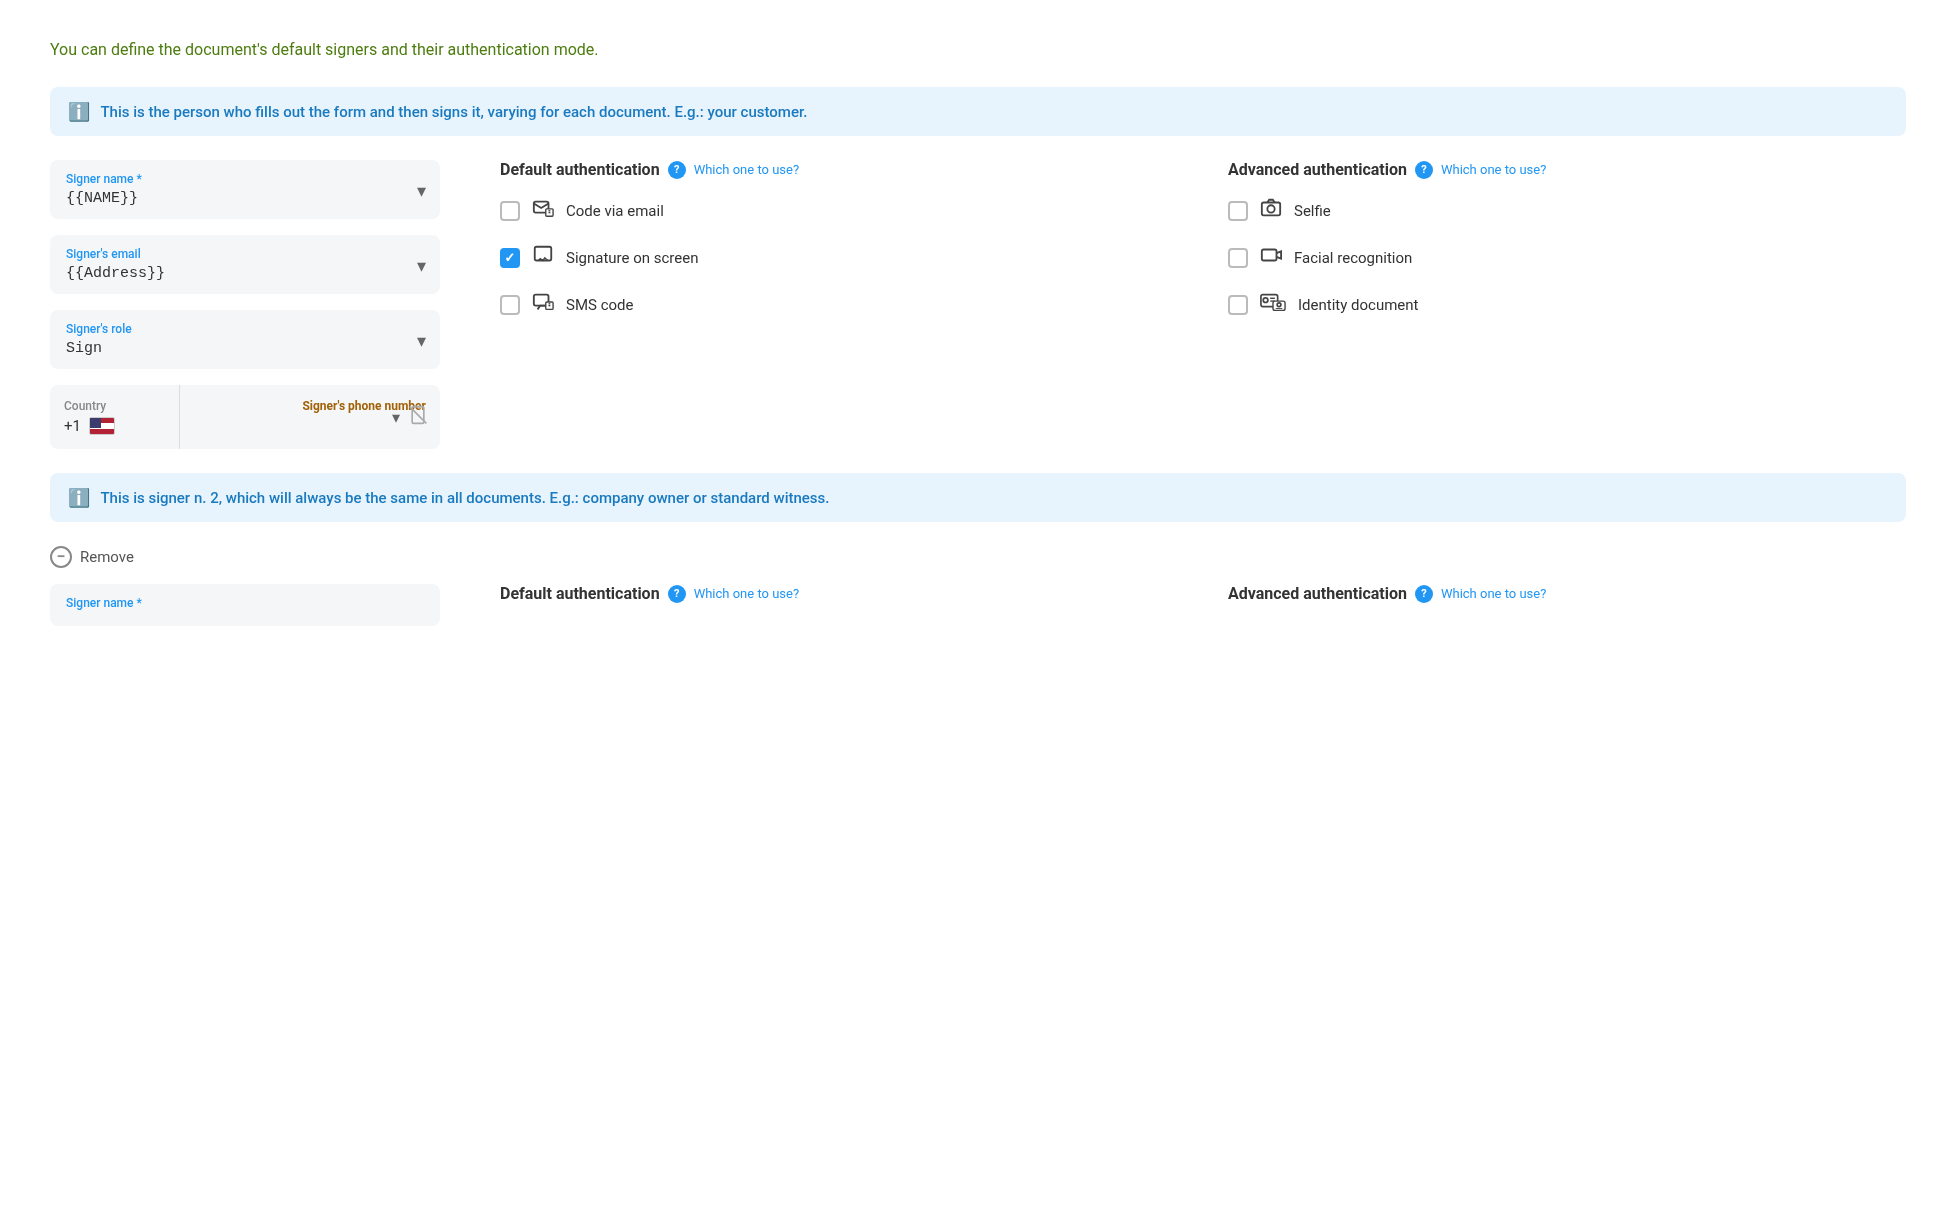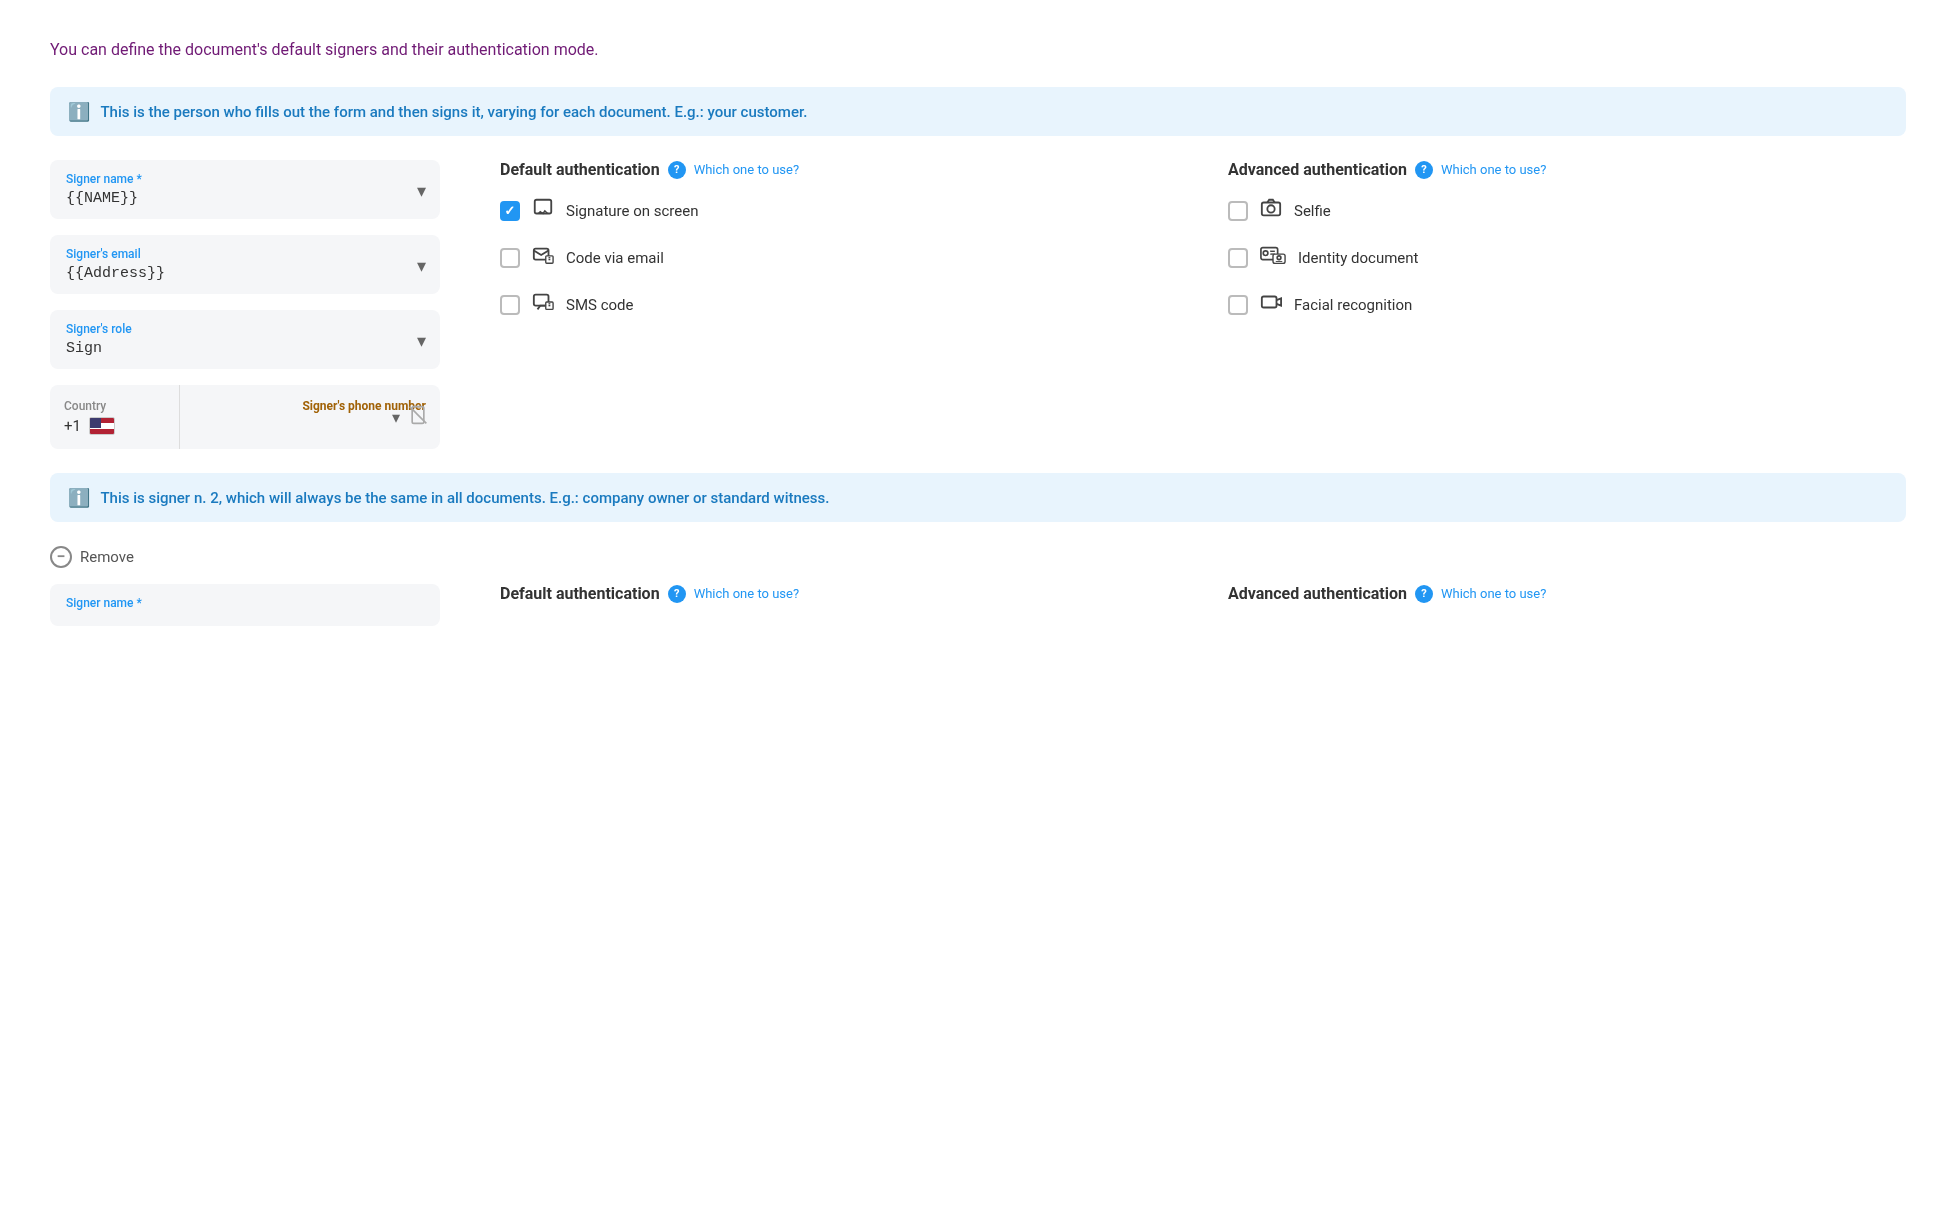--- a/index.html
+++ b/index.html
@@ -5,21 +5,21 @@
     * { box-sizing: border-box; margin: 0; padding: 0; }
     body {
       font-family: -apple-system, BlinkMacSystemFont, 'Segoe UI', Roboto, sans-serif;
       background: #fff;
       color: #222;
       padding: 40px 50px;
       font-size: 15px;
     }
 
     .page-description {
-      color: #701a75;
+      color: #4d7c0f;
       font-size: 16px;
       margin-bottom: 28px;
     }
 
     .info-banner {
       background: #e8f4fd;
       border-radius: 8px;
       padding: 14px 18px;
       display: flex;
       align-items: center;
@@ -349,45 +349,45 @@
 
     <div class="auth-column">
       <div class="auth-header">
         <span class="auth-title">Default authentication</span>
         <span class="help-icon">?</span>
         <a class="which-link">Which one to use?</a>
       </div>
       <div class="auth-options">
 
         <div class="auth-option">
-          <div class="checkbox checked"></div>
-          <span class="auth-option-icon">
-            <svg width="22" height="22" viewBox="0 0 24 24" fill="none" stroke="#444" stroke-width="2">
-              <rect x="3" y="3" width="18" height="15" rx="2"></rect>
-              <path d="M7 18l2-2 3 2 2-3 3 3" stroke="#444" stroke-width="1.5" fill="none"></path>
-            </svg>
-          </span>
-          <span class="auth-option-label">Signature on screen</span>
-        </div>
-
-        <div class="auth-option">
           <div class="checkbox"></div>
           <span class="auth-option-icon">
             <svg width="22" height="22" viewBox="0 0 24 24" fill="none" stroke="#444" stroke-width="2">
               <rect x="2" y="5" width="16" height="12" rx="2"></rect>
               <path d="M2 7l8 5 8-5"></path>
               <rect x="15" y="13" width="8" height="8" rx="1" fill="white" stroke="#444" stroke-width="1.5"></rect>
               <line x1="18" y1="15" x2="20" y2="15" stroke="#444" stroke-width="1.5"></line>
               <line x1="18" y1="17" x2="20" y2="17" stroke="#444" stroke-width="1.5"></line>
             </svg>
           </span>
           <span class="auth-option-label">Code via email</span>
         </div>
 
         <div class="auth-option">
+          <div class="checkbox checked"></div>
+          <span class="auth-option-icon">
+            <svg width="22" height="22" viewBox="0 0 24 24" fill="none" stroke="#444" stroke-width="2">
+              <rect x="3" y="3" width="18" height="15" rx="2"></rect>
+              <path d="M7 18l2-2 3 2 2-3 3 3" stroke="#444" stroke-width="1.5" fill="none"></path>
+            </svg>
+          </span>
+          <span class="auth-option-label">Signature on screen</span>
+        </div>
+
+        <div class="auth-option">
           <div class="checkbox"></div>
           <span class="auth-option-icon">
             <svg width="22" height="22" viewBox="0 0 24 24" fill="none" stroke="#444" stroke-width="2">
               <rect x="2" y="4" width="16" height="12" rx="2"></rect>
               <path d="M6 20l3-4h7"></path>
               <rect x="15" y="12" width="8" height="8" rx="1" fill="white" stroke="#444" stroke-width="1.5"></rect>
               <line x1="18" y1="14" x2="20" y2="14" stroke="#444" stroke-width="1.5"></line>
               <line x1="18" y1="16" x2="20" y2="16" stroke="#444" stroke-width="1.5"></line>
             </svg>
           </span>
@@ -407,48 +407,48 @@
         <div class="auth-option">
           <div class="checkbox"></div>
           <span class="auth-option-icon">
             <svg width="22" height="22" viewBox="0 0 24 24" fill="none" stroke="#444" stroke-width="2">
               <rect x="2" y="6" width="20" height="14" rx="2"></rect>
               <circle cx="12" cy="13" r="4"></circle>
               <path d="M8 6l2-3h4l2 3"></path>
             </svg>
           </span>
           <span class="auth-option-label">Selfie</span>
+        </div>
+
+        <div class="auth-option">
+          <div class="checkbox"></div>
+          <span class="auth-option-icon">
+            <svg width="22" height="22" viewBox="0 0 24 24" fill="none" stroke="#444" stroke-width="2">
+              <rect x="2" y="6" width="16" height="12" rx="2"></rect>
+              <path d="M18 10l5-2v8l-5-2"></path>
+            </svg>
+          </span>
+          <span class="auth-option-label">Facial recognition</span>
         </div>
 
         <div class="auth-option">
           <div class="checkbox"></div>
           <span class="auth-option-icon">
             <svg width="26" height="22" viewBox="0 0 28 22" fill="none" stroke="#444" stroke-width="1.8">
               <rect x="1" y="3" width="18" height="13" rx="2"></rect>
               <circle cx="6" cy="9" r="2.5"></circle>
               <line x1="11" y1="7" x2="16" y2="7" stroke="#444" stroke-width="1.5"></line>
               <line x1="11" y1="10" x2="16" y2="10" stroke="#444" stroke-width="1.5"></line>
               <rect x="14" y="10" width="13" height="10" rx="2" fill="white" stroke="#444" stroke-width="1.5"></rect>
               <circle cx="20.5" cy="14" r="2"></circle>
               <line x1="17" y1="18" x2="24" y2="18" stroke="#444" stroke-width="1"></line>
             </svg>
           </span>
           <span class="auth-option-label">Identity document</span>
         </div>
-
-        <div class="auth-option">
-          <div class="checkbox"></div>
-          <span class="auth-option-icon">
-            <svg width="22" height="22" viewBox="0 0 24 24" fill="none" stroke="#444" stroke-width="2">
-              <rect x="2" y="6" width="16" height="12" rx="2"></rect>
-              <path d="M18 10l5-2v8l-5-2"></path>
-            </svg>
-          </span>
-          <span class="auth-option-label">Facial recognition</span>
-        </div>
       </div>
     </div>
   </div>
 </div>
 
 <div class="signer2-section">
   <div class="info-banner">
     <span class="info-icon">ℹ️</span>
     <span class="info-text">This is signer n. 2, which will always be the same in all documents. E.g.: company owner or standard witness.</span>
   </div>

